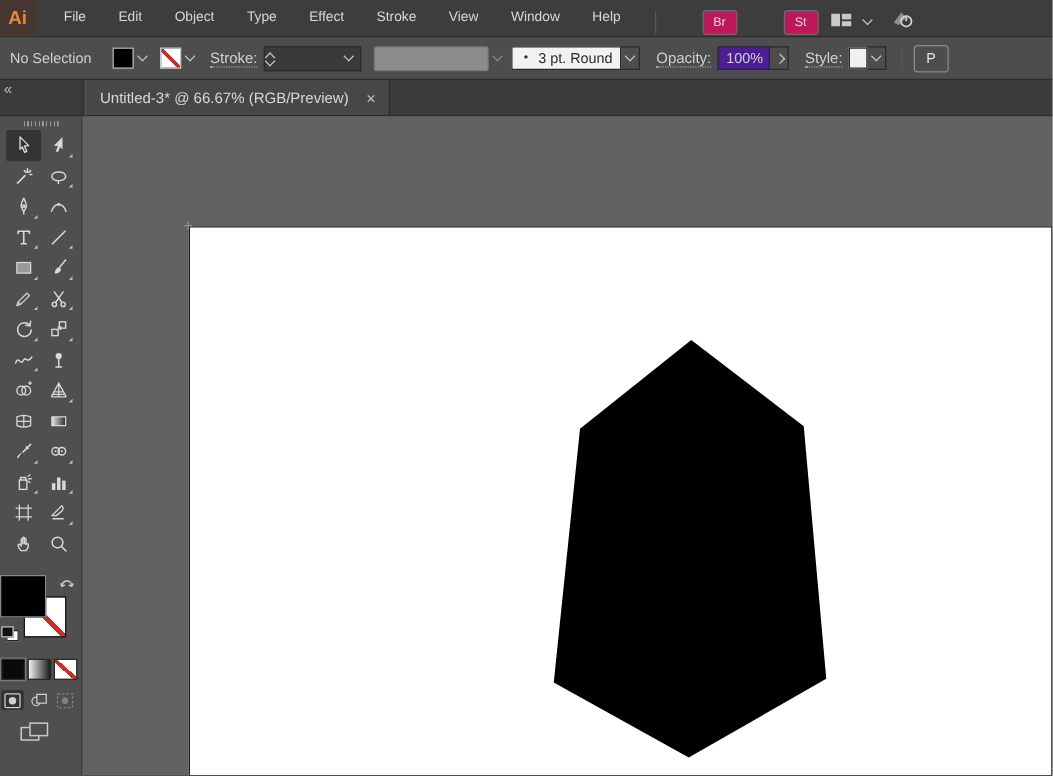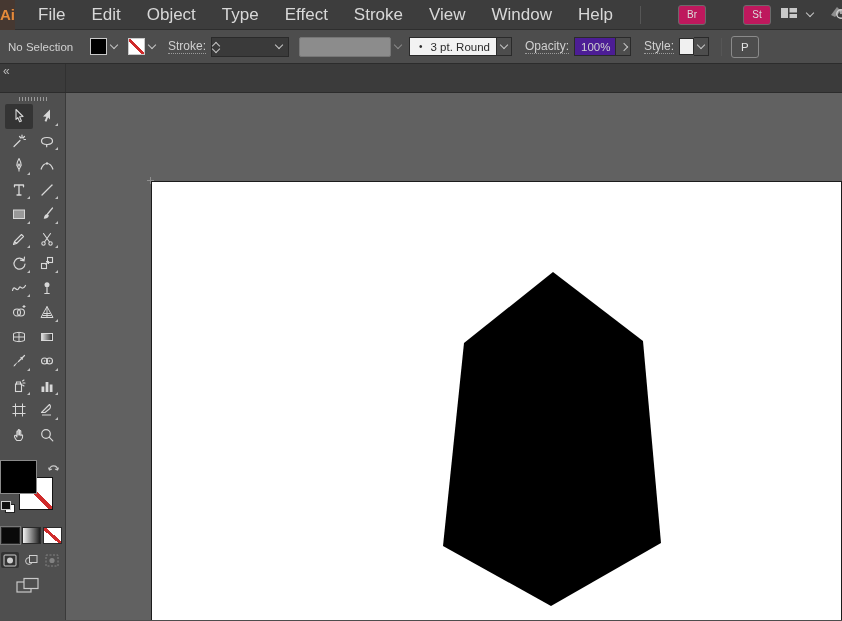--- a/index.html
+++ b/index.html
@@ -1,24 +1,24 @@
 <!DOCTYPE html>
 <html><head>
 <meta charset="utf-8">
 <style>
   * { margin:0; padding:0; box-sizing:border-box; }
   html,body { width:842px; height:621px; overflow:hidden; }
   body { font-family:"Liberation Sans", sans-serif; background:#4d4d4d; color:#d5d5d5; position:relative; }
 
   
-  .menubar { height:30px; background:#3d3d3d; display:flex; align-items:center; border-bottom:1px solid #2e2e2e; }
+  .menubar { height:30px; background:#3d3d3d; display:flex; align-items:flex-end; border-bottom:1px solid #2e2e2e; }
   .logo { width:28px; height:30px; background:#463831; font-weight:bold; font-size:15px;
           display:flex; align-items:center; justify-content:center; cursor:default; }
   .menus { display:flex; margin-left:10px; }
-  .mi { font-size:17px; color:#d8d8d8; padding:0 13px; line-height:30px; cursor:default; }
+  .mi { font-size:11px; color:#d8d8d8; padding:0 13px; line-height:30px; cursor:default; }
   .mb-right { display:flex; align-items:center; margin-left:14px; gap:9px; }
   .sep-v { width:1px; height:18px; background:#565656; display:inline-block; }
   .sq-btn { width:28px; height:20px; background:#be185d; border:1px solid #6a6a6a; border-radius:3px;
             color:#dcdcdc; font-size:10px; font-family:"Liberation Sans",sans-serif; cursor:pointer; padding:0;margin-left:28px; }
   .chev { width:6px; height:6px; display:inline-block; border-right:1.6px solid #c6c6c6;
           border-bottom:1.6px solid #c6c6c6; transform:rotate(45deg); margin-top:-4px; }
   .chev.dim { border-color:#8a8a8a; }
   .chev.right { transform:rotate(-45deg); margin:0 0 0 1px; }
   .chev.up { transform:rotate(225deg); margin-top:2px; }
 
@@ -197,20 +197,24 @@
 
   <span class="sep-v" style="margin-left:12px;"></span>
 
   <button class="cb-btn cut">P</button>
 </div>
 
 <div class="tabbar">
   <div class="tb-left">
     <span class="collapse">«</span>
   </div>
+  <div class="tab">
+    <span class="tab-title">Untitled-3* @ 66.67% (RGB/Preview)</span>
+    <span class="tab-close">×</span>
+  </div>
 </div>
 
 <div class="workrow">
 
   <div class="toolpanel">
     <div class="dots"></div>
 
     <div class="toolgrid">
 
       <div class="tool selected">

